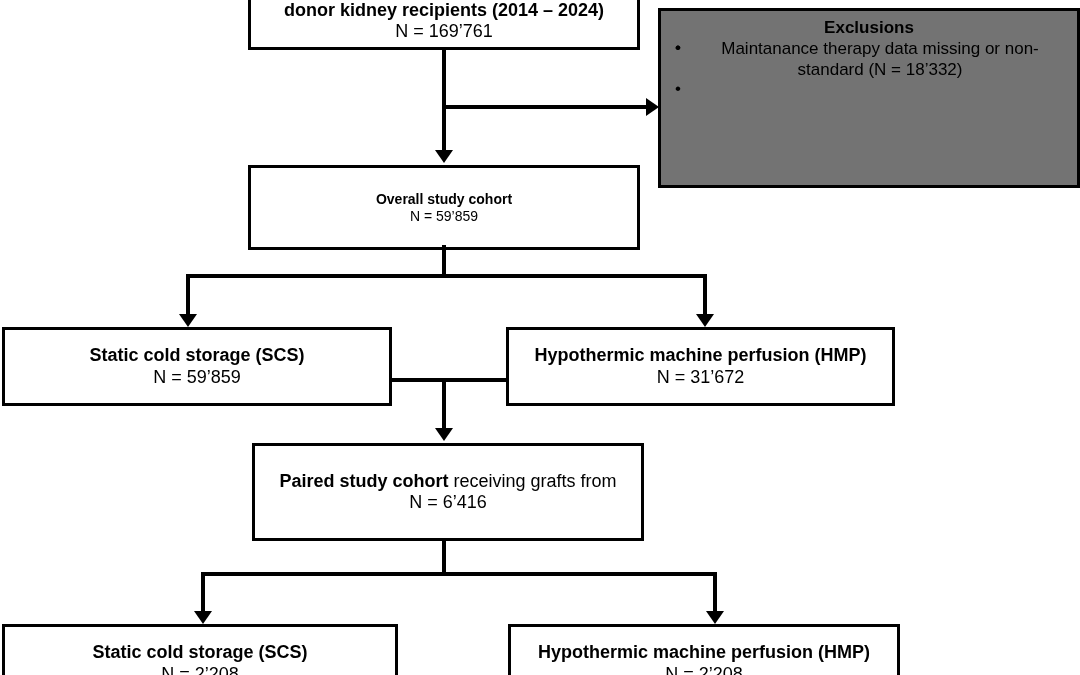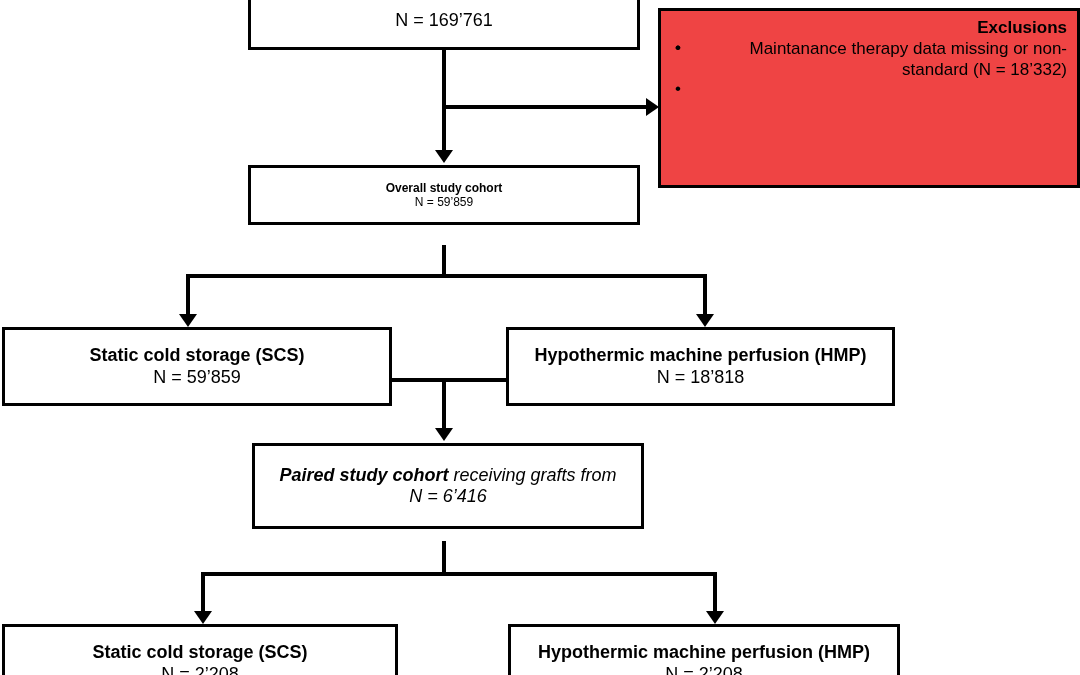--- a/index.html
+++ b/index.html
@@ -34,22 +34,22 @@
     display: block;
     white-space: nowrap;
   }
   .bold {
     font-weight: bold;
   }
   .excl-box {
     position: absolute;
     box-sizing: border-box;
     border: 3px solid #000000;
-    background: #ef4444;
-    text-align: right;
+    background: #737373;
+    text-align: center;
     padding: 7px 10px 6px 10px;
     line-height: 1.2;
   }
   .excl-title {
     font-weight: bold;
     font-size: 17px;
     display: block;
     margin-bottom: 1px;
   }
   .excl-list {
@@ -97,20 +97,21 @@
     border-bottom: 9px solid transparent;
     border-left: 13px solid #000000;
   }
 </style>
 </head>
 <body>
 
 <div id="canvas">
 
   <div class="box" style="left:248px; top:-34px; width:392px; height:84px; font-size:18px; padding-top:26px;">
+    <span class="line bold">donor kidney recipients (2014 – 2024)</span>
     <span class="line">N = 169’761</span>
   </div>
 
   <div class="excl-box" style="left:658px; top:8px; width:422px; height:180px;">
     <span class="excl-title">Exclusions</span>
     <ul class="excl-list">
       <li>
         <span class="bullet">•</span>
       </li>
       <li>
@@ -122,47 +123,47 @@
       </li>
     </ul>
   </div>
 
   <div class="vline" style="left:442px; top:48px; height:105px;"></div>
   <div class="arrow-down" style="left:435px; top:150px;"></div>
 
   <div class="hline" style="left:442px; top:105px; width:208px;"></div>
   <div class="arrow-right" style="left:646px; top:98px;"></div>
 
-  <div class="box" style="left:248px; top:165px; width:392px; height:60px; font-size:12px;">
+  <div class="box" style="left:248px; top:165px; width:392px; height:85px; font-size:14px;">
     <span class="line bold">Overall study cohort</span>
     <span class="line">N = 59’859</span>
   </div>
 
   <div class="vline" style="left:442px; top:245px; height:33px;"></div>
   <div class="hline" style="left:186px; top:274px; width:521px;"></div>
   <div class="vline" style="left:186px; top:274px; height:43px;"></div>
   <div class="arrow-down" style="left:179px; top:314px;"></div>
   <div class="vline" style="left:703px; top:274px; height:43px;"></div>
   <div class="arrow-down" style="left:696px; top:314px;"></div>
 
   <div class="box" style="left:2px; top:327px; width:390px; height:79px; font-size:18px;">
     <span class="line bold">Static cold storage (SCS)</span>
     <span class="line">N = 59’859</span>
   </div>
 
   <div class="box" style="left:506px; top:327px; width:389px; height:79px; font-size:18px;">
     <span class="line bold">Hypothermic machine perfusion (HMP)</span>
-    <span class="line">N = 18’818</span>
+    <span class="line">N = 31’672</span>
   </div>
 
   <div class="hline" style="left:390px; top:378px; width:118px;"></div>
   <div class="vline" style="left:442px; top:378px; height:52px;"></div>
   <div class="arrow-down" style="left:435px; top:428px;"></div>
 
-  <div class="box" style="left:252px; top:443px; width:392px; height:86px; font-size:18px;font-style:italic;">
+  <div class="box" style="left:252px; top:443px; width:392px; height:98px; font-size:18px;">
     <span class="line">
       <span class="bold">Paired study cohort</span><span> receiving grafts from</span>
     </span>
     <span class="line">N = 6’416</span>
   </div>
 
   <div class="vline" style="left:442px; top:541px; height:35px;"></div>
   <div class="hline" style="left:201px; top:572px; width:516px;"></div>
   <div class="vline" style="left:201px; top:572px; height:43px;"></div>
   <div class="arrow-down" style="left:194px; top:611px;"></div>

